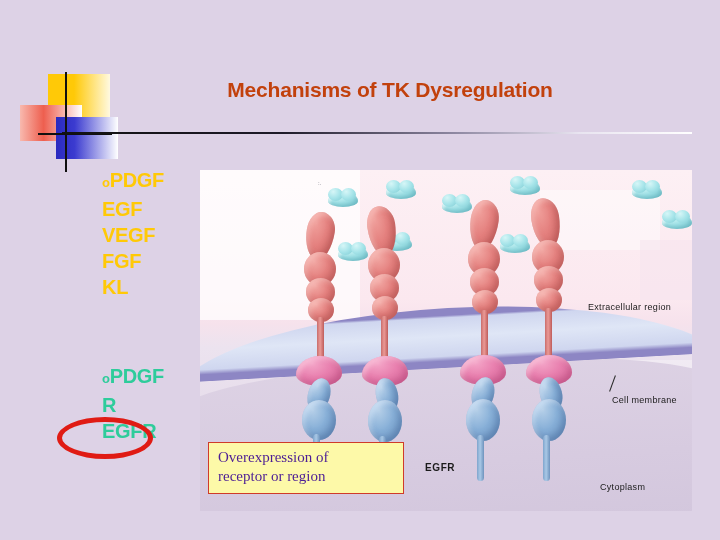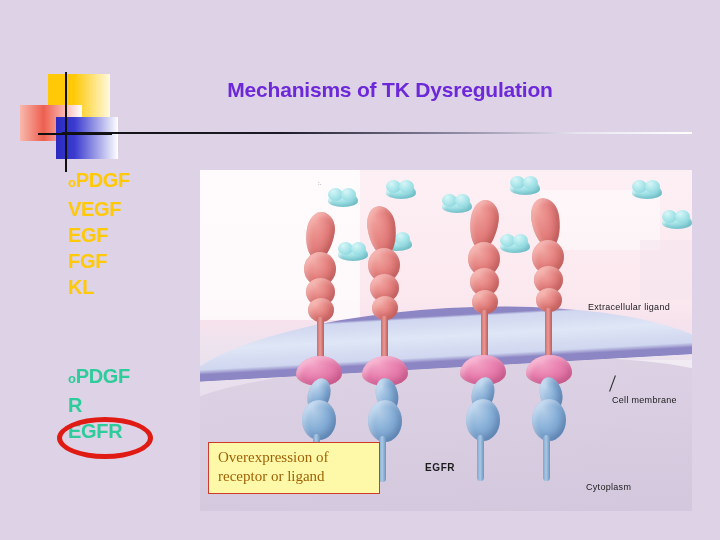--- a/index.html
+++ b/index.html
@@ -53,39 +53,39 @@
     background: linear-gradient(90deg,#111111 0%,#1d1a28 35%,#8c86a0 62%,#e8e4f0 82%,#ffffff 100%);
   }
 
   
   .title {
     position: absolute;
     left: 150px; top: 78px; width: 480px;
     text-align: center;
     font-size: 21px;
     font-weight: bold;
-    color: #6d28d9;
+    color: #c2410c;
     font-family: "Liberation Sans", sans-serif;
     letter-spacing: -0.2px;
   }
 
   
   .bullets {
     position: absolute;
     left: 68px;
     width: 120px;
     font-weight: bold;
     font-size: 20px;
     line-height: 26px;
     font-family: "Liberation Sans", sans-serif;
     letter-spacing: -0.3px;
   }
   .bullets.gold { top: 167px; color: #ffc907; }
   .bullets.teal { top: 363px; color: #2ecc9b; }
-  .bullets .row { white-space: pre; }
+  .bullets .row { white-space: pre; margin-left: 34px; }
   .bul-mark { font-size: 13px; font-weight: bold; }
 
   .ellipse {
     position: absolute;
     left: 57px; top: 417px;
     width: 96px; height: 42px;
     border: 5px solid #e01b14;
     border-radius: 50%;
     box-sizing: border-box;
   }
@@ -197,40 +197,40 @@
   .fig-label {
     position: absolute;
     font-family: "Liberation Sans", sans-serif;
     font-size: 9px;
     color: #1b1b1b;
     white-space: nowrap;
     letter-spacing: 0.3px;
   }
   .lbl-extra { left: 388px; top: 132px; }
   .lbl-memb  { left: 412px; top: 225px; }
-  .lbl-cyto  { left: 386px; top: 312px; }
+  .lbl-cyto  { left: 400px; top: 312px; }
   .lbl-egfr  { left: 225px; top: 292px; font-weight: bold; font-size: 10px; letter-spacing: 0.6px; }
   .leader {
     position: absolute; left: 412px; top: 205px;
     width: 1px; height: 17px; background: #2a2a2a;
     transform: rotate(20deg);
   }
 
   .callout {
     position: absolute;
     left: 8px; top: 272px;
-    width: 172px;
+    width: 196px;
     padding: 5px 8px 7px 9px;
     background: #fdf9a8;
     border: 1px solid #cf3b2a;
     box-sizing: border-box;
     font-family: "Liberation Serif", serif;
     font-size: 15px;
     line-height: 19px;
-    color: #a16207;
+    color: #4c1d95;
   }
   .callout .ln { white-space: nowrap; }
   .speck { position: absolute; left: 118px; top: 10px; font-size: 6px; color:#5a5a6a; }
 </style>
 </head>
 <body>
 
 <div id="slide">
 
   <div class="logo">
@@ -239,22 +239,22 @@
     <div class="sq sq-blue"></div>
     <div class="line-v"></div>
     <div class="line-h-short"></div>
   </div>
   <div class="rule"></div>
 
   <div class="title">Mechanisms of TK Dysregulation</div>
 
   <div class="bullets gold">
     <div class="row"><span class="bul-mark">o</span><span>PDGF</span></div>
+    <div class="row"><span>EGF</span></div>
     <div class="row"><span>VEGF</span></div>
-    <div class="row"><span>EGF</span></div>
     <div class="row"><span>FGF</span></div>
     <div class="row"><span>KL</span></div>
   </div>
 
   <div class="bullets teal">
     <div class="row"><span class="bul-mark">o</span><span>PDGF</span></div>
     <div class="row"><span>R</span></div>
     <div class="row"><span>EGFR</span></div>
   </div>
   <div class="ellipse"></div>
@@ -327,27 +327,27 @@
         <div class="seg" style="left:6px; top:42px; width:32px; height:34px;"></div>
         <div class="seg" style="left:8px; top:68px; width:29px; height:28px;"></div>
         <div class="seg" style="left:10px; top:90px; width:26px; height:24px;"></div>
         <div class="stalk" style="left:19px; top:110px; height:52px;"></div>
         <div class="juxta" style="left:0px; top:157px;"></div>
         <div class="kinase" style="left:14px; top:179px; width:22px; height:34px; transform:rotate(-14deg);"></div>
         <div class="kinase" style="left:6px; top:201px; width:34px; height:42px;"></div>
         <div class="tail" style="left:17px; top:237px;"></div>
       </div>
 
-      <div class="fig-label lbl-extra">Extracellular ligand</div>
+      <div class="fig-label lbl-extra">Extracellular region</div>
       <div class="fig-label lbl-memb">Cell membrane</div>
       <div class="leader"></div>
       <div class="fig-label lbl-cyto">Cytoplasm</div>
       <div class="fig-label lbl-egfr">EGFR</div>
 
       <div class="callout">
         <div class="ln">Overexpression of</div>
-        <div class="ln">receptor or ligand</div>
+        <div class="ln">receptor or region</div>
       </div>
 
     </div>
   </div>
 
 </div>
 
 </body></html>

